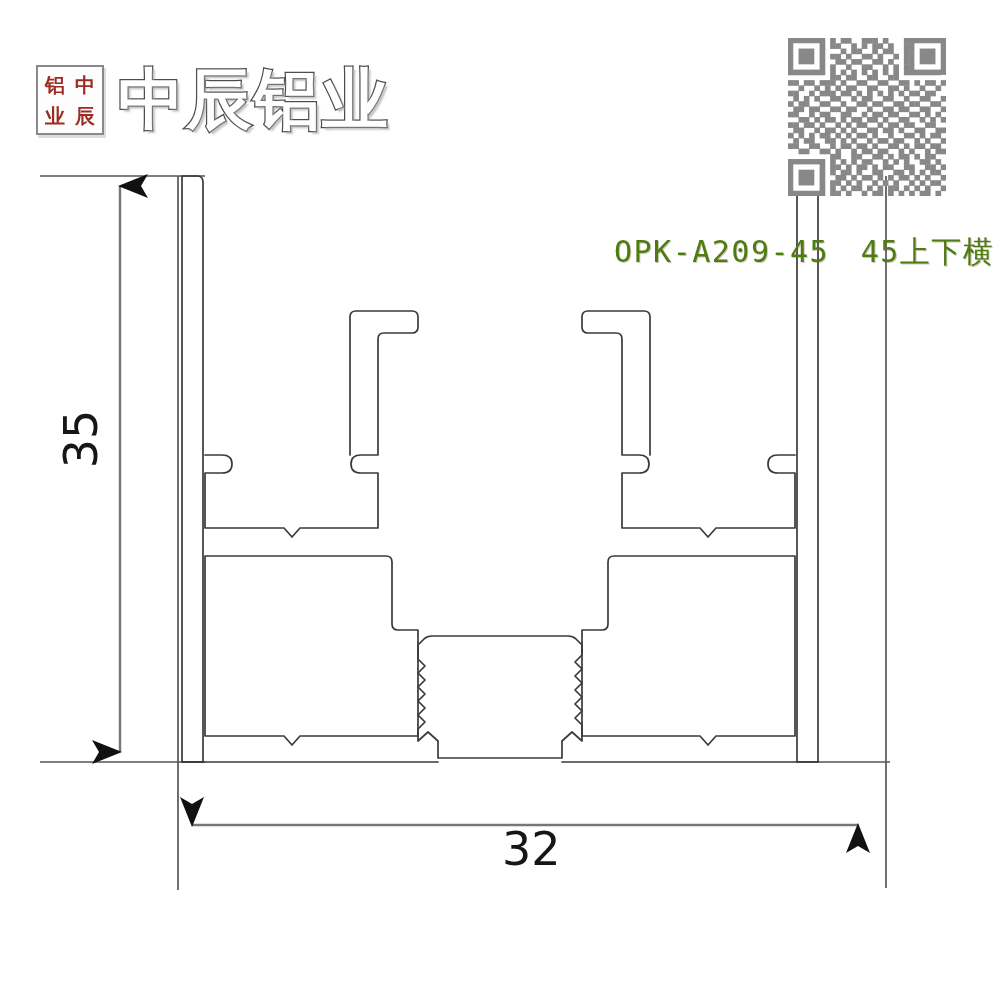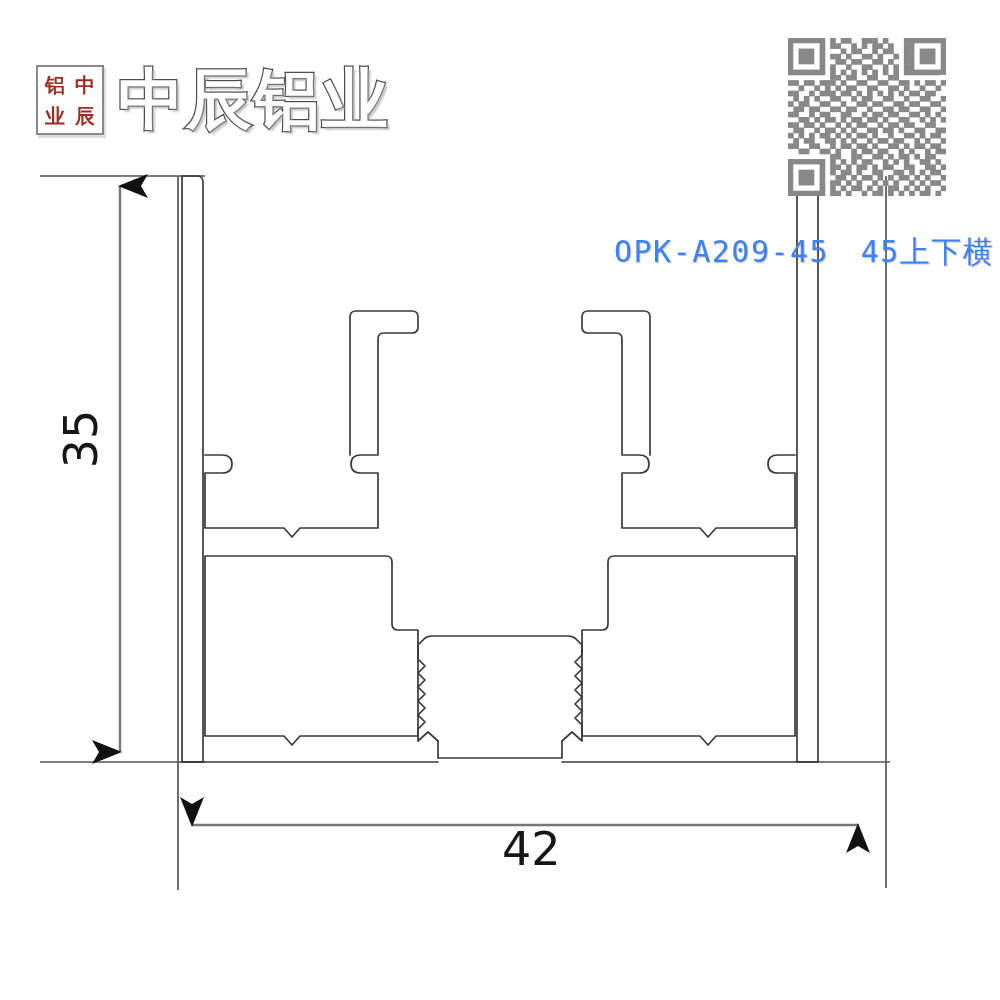--- a/index.html
+++ b/index.html
@@ -65,21 +65,21 @@
   }
 
   
   .product-label {
     position: absolute;
     left: 614px;
     top: 232px;
     font-family: "DejaVu Sans Mono", "Liberation Mono", monospace;
     font-size: 30px;
     letter-spacing: 1.5px;
-    color: #3b82f6;
+    color: #4d7c0f;
     white-space: pre;
     text-shadow: 1px 1px 0 rgba(120,80,75,0.35);
   }
 
   
   #qr-code { position: absolute; left: 788px; top: 38px; }
 
   
   .dim-text {
     position: absolute;
@@ -670,13 +670,13 @@
     <span>中</span>
     <span>业</span>
     <span>辰</span>
   </div>
   <div class="brand-name">中辰铝业</div>
 </div>
 
 <div class="product-label">OPK-A209-45　45上下横</div>
 
 <div class="dim-text" id="dim-v-text">35</div>
-<div class="dim-text" id="dim-h-text">42</div>
+<div class="dim-text" id="dim-h-text">32</div>
 
 </body></html>

